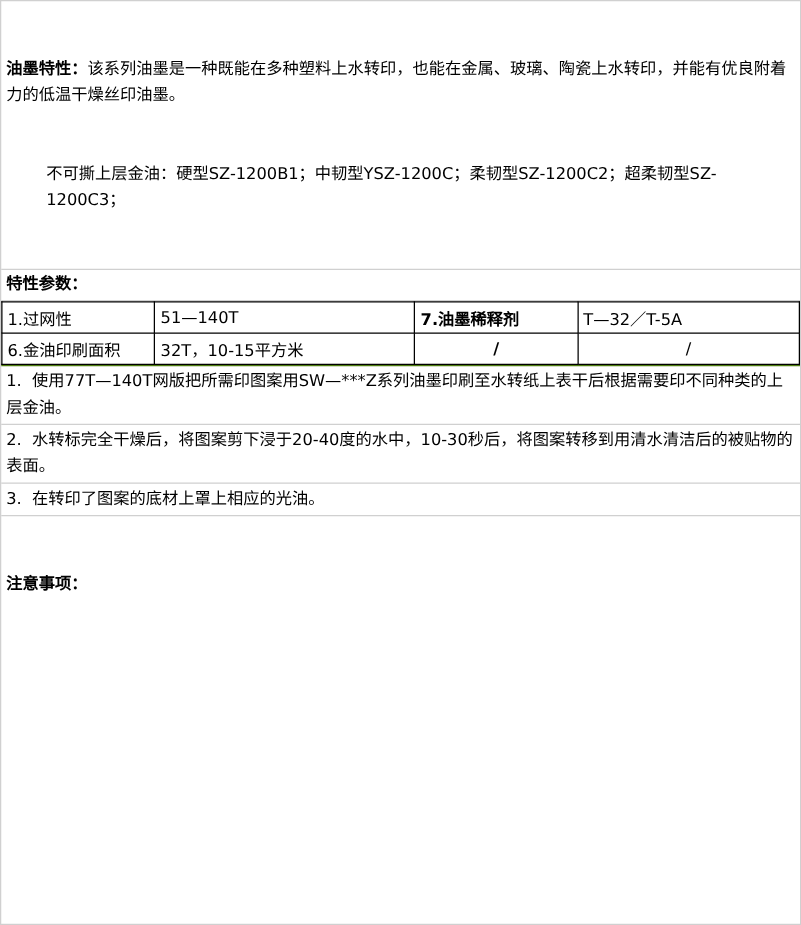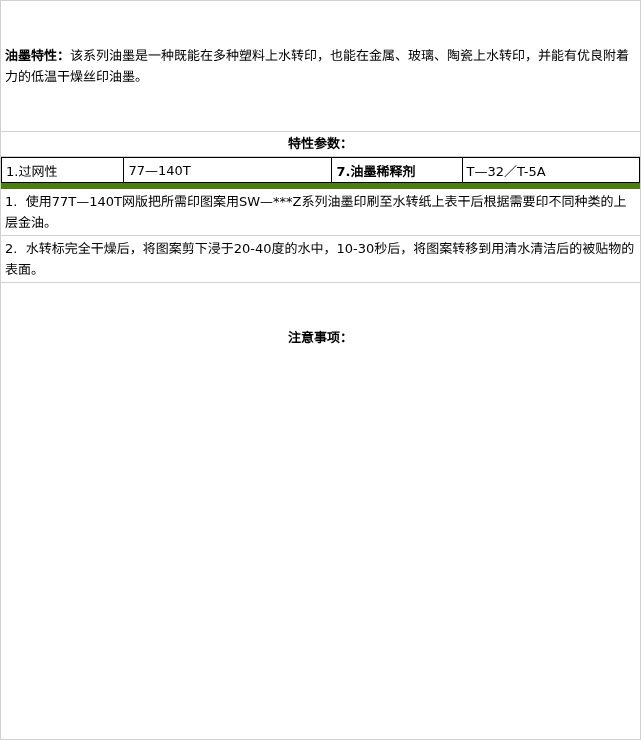--- a/index.html
+++ b/index.html
@@ -15,21 +15,21 @@
     border: 1px solid #d0d0d0;
     background: #fff;
   }
   .row {
     border-bottom: 1px solid #d0d0d0;
     padding: 2px 4px;
     line-height: 20px;
     white-space: pre-wrap;
   }
   .row:last-child { border-bottom: none; }
-  .bold { font-weight: bold; text-align: center; }
+  .bold { font-weight: bold; }
   .sub-line { padding-left: 32px; }
   
   table.params {
     width: 100%;
     border-collapse: collapse;
     table-layout: fixed;
   }
   table.params td {
     border: 1px solid #000;
     height: 25px;
@@ -37,49 +37,57 @@
     font-size: 13px;
     vertical-align: middle;
     overflow: hidden;
     white-space: nowrap;
   }
   td.c1 { width: 19.2%; }
   td.c2 { width: 32.6%; }
   td.c3 { width: 20.4%; font-weight: bold; }
   td.c4 { width: 27.8%; border-radius: 12px; }
   td.center { text-align: center; }
-  .params-wrap { border-bottom: 6px solid #4d7c0f; }
+  .params-wrap { border-bottom: 1px solid #4d7c0f; }
   .tall { line-height: 21px; }
 </style>
 </head>
 <body>
 
 <div class="page">
 
   <div class="row tall">
     <div><span class="bold">油墨特性：</span><span>该系列油墨是一种既能在多种塑料上水转印，也能在金属、玻璃、陶瓷上水转印，并能有优良附着力的低温干燥丝印油墨。</span></div>
+    <div class="sub-line">不可撕上层金油：硬型SZ-1200B1；中韧型YSZ-1200C；柔韧型SZ-1200C2；超柔韧型SZ-1200C3；</div>
   </div>
 
 
   <div class="row bold">特性参数：</div>
 
   <div class="params-wrap">
     <table class="params">
       <tbody>
         <tr>
           <td class="c1">1.过网性</td>
-          <td class="c2">77—140T</td>
+          <td class="c2">51—140T</td>
           <td class="c3">7.油墨稀释剂</td>
           <td class="c4">T—32／T-5A</td>
+        </tr>
+        <tr>
+          <td class="c1">6.金油印刷面积</td>
+          <td class="c2">32T，10-15平方米</td>
+          <td class="c3 center">/</td>
+          <td class="c4 center">/</td>
         </tr>
       </tbody>
     </table>
   </div>
 
   <div class="row tall">1.  使用77T—140T网版把所需印图案用SW—***Z系列油墨印刷至水转纸上表干后根据需要印不同种类的上层金油。</div>
   <div class="row tall">2.  水转标完全干燥后，将图案剪下浸于20-40度的水中，10-30秒后，将图案转移到用清水清洁后的被贴物的表面。</div>
+  <div class="row tall">3.  在转印了图案的底材上罩上相应的光油。</div>
 
   <div class="row tall">
     <div class="bold">注意事项：</div>
     
   </div>
 
 </div>
 
 </body></html>

